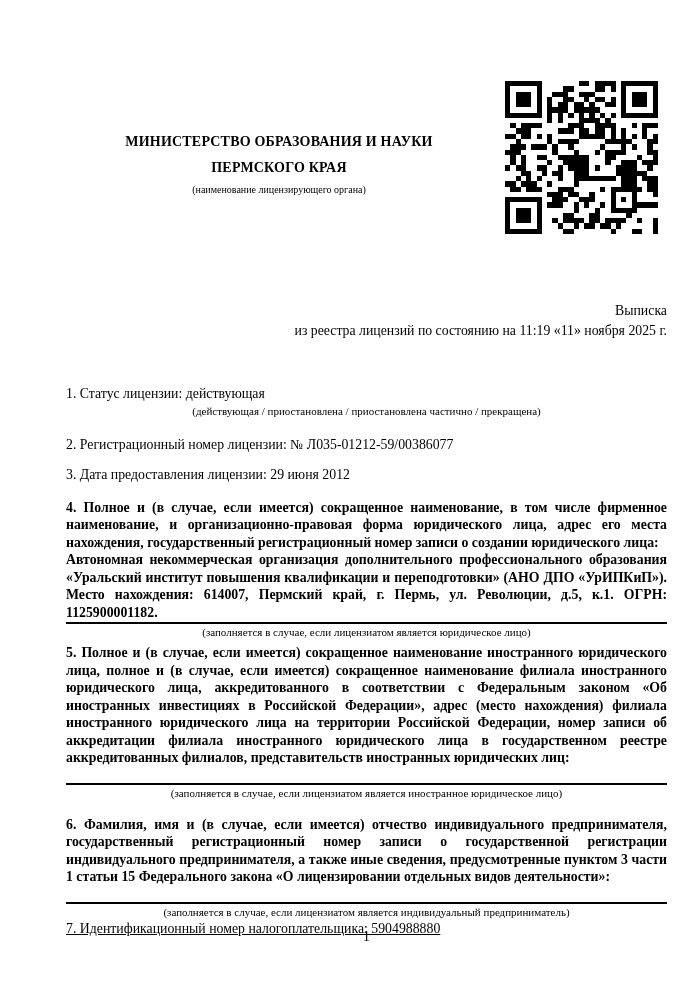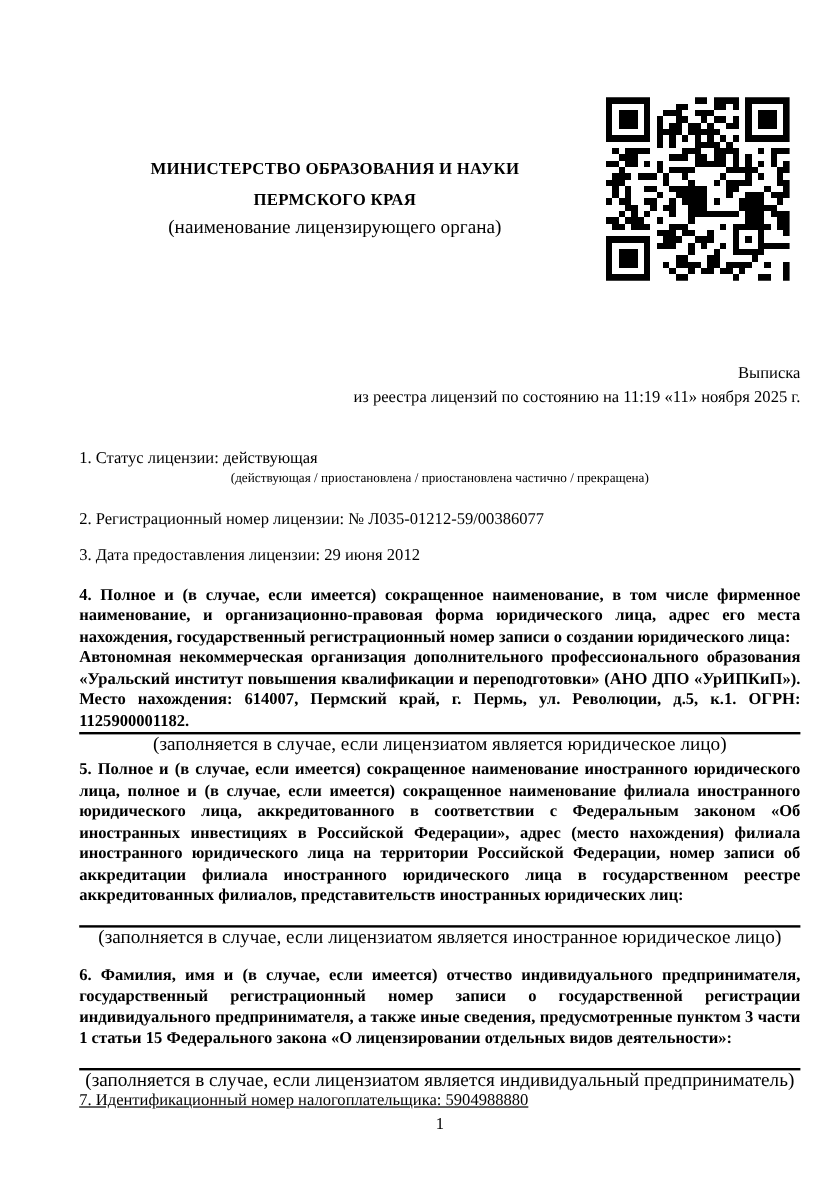--- a/index.html
+++ b/index.html
@@ -22,39 +22,39 @@
     width: 426px;
     text-align: center;
   }
   .ministry-name {
     font-weight: bold;
     font-size: 14px;
     line-height: 26px;
     letter-spacing: 0.2px;
   }
   .ministry-caption {
-    font-size: 16px;
+    font-size: 10px;
     line-height: 14px;
     margin-top: 2px;
   }
   .qr {
     position: absolute;
     top: 81px;
     left: 505px;
     width: 153px;
     height: 153px;
   }
   .doc-title {
     margin-top: 104px;
     text-align: right;
     line-height: 20px;
   }
   .item { line-height: 17.5px; }
   .just { text-align: justify; font-weight: bold; }
-  .item-1 { margin-top: 32px; font-family: Liberation Serif, serif; }
+  .item-1 { margin-top: 44px; font-family: Liberation Serif, serif; }
   .small-note {
     font-size: 11px;
     line-height: 15px;
     text-align: center;
     margin-top: 1px;
   }
   .item-2 { margin-top: 17px; }
   .item-3 { margin-top: 13px; }
   .item-4 { margin-top: 15px; }
   .item-5 { margin-top: 4px; }
@@ -62,21 +62,21 @@
   .item-7 { margin-top: 0; text-decoration: underline; }
   .sep {
     border: none;
     border-top: 2px solid #000;
     height: 0;
     margin: 0;
   }
   .sep-tight { margin-top: 1px; }
   .sep-gap { margin-top: 16px; }
   .fill-note {
-    font-size: 16px;
+    font-size: 11px;
     line-height: 15px;
     text-align: center;
     margin-top: 1px;
   }
   .page-number {
     position: absolute;
     top: 929px;
     left: 66px;
     width: 601px;
     text-align: center;

